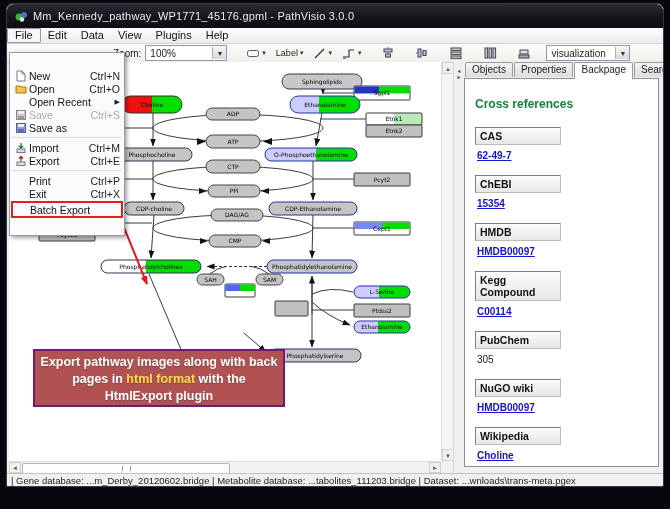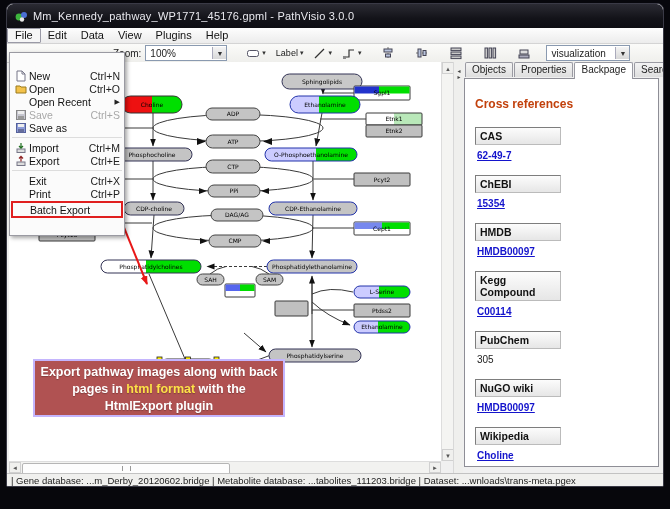--- a/index.html
+++ b/index.html
@@ -34,41 +34,41 @@
   #hthumb{position:absolute;left:13px;top:1px;width:206px;height:10px;background:#fdfdfd;border:1px solid #b5b5b5;border-radius:2px;}
   #hthumb i{position:absolute;left:50%;top:2px;width:7px;height:5px;margin-left:-4px;border-left:1px solid #999;border-right:1px solid #999;}
   #splitter{position:absolute;left:446px;top:58px;width:10px;height:411px;background:#efefed;border-left:1px solid #d8d8d8;border-right:1px solid #c8c8c8;}
   #splitter .sp{font-size:5px;color:#444;text-align:center;display:block;line-height:6px;}
   
   #rightpanel{position:absolute;left:456px;top:58px;width:200px;height:411px;background:#f0f0f0;}
   #tabs{display:flex;height:16px;font-size:10px;color:#222;padding-left:2px;}
   .tab{border:1px solid #9a9aa2;border-bottom:none;background:linear-gradient(#f4f4f4,#dedede);padding:1px 6px 0 6px;margin-right:1px;border-radius:2px 2px 0 0;height:15px;box-sizing:border-box;}
   .tab.active{background:#fff;font-weight:normal;position:relative;z-index:2;height:17px;}
   #rp-content{position:absolute;left:1px;top:16px;right:4px;bottom:6px;background:#fff;border:1px solid #8e8e96;padding:4px 10px;overflow:hidden;}
-  #xref-title{color:#c2410c;font-weight:bold;font-size:12px;margin:14px 0 16px 0;}
+  #xref-title{color:#15803d;font-weight:bold;font-size:12px;margin:14px 0 16px 0;}
   .xref{margin-bottom:12px;}
   .xref-head{width:86px;box-sizing:border-box;border:1px solid #7d7d7d;border-right-color:#bbb;border-bottom-color:#bbb;background:linear-gradient(#fcfcfc,#e6e6e6);font-weight:bold;font-size:10.5px;padding:2px 4px;color:#111;}
   .xref-val{display:inline-block;margin:5px 0 0 2px;font-size:10px;font-weight:bold;}
   a.xref-val{color:#1414cc;}
   span.xref-val{color:#222;font-weight:normal;}
   
   #statusbar{position:absolute;left:0;top:469px;width:100%;height:13px;background:#f0f0ee;border-top:1px solid #c2c2c2;font-size:9.5px;color:#222;line-height:13px;padding-left:4px;box-sizing:border-box;white-space:nowrap;}
   
   #filemenu{position:absolute;left:2px;top:48px;width:114px;background:#fbfbfb;border:1px solid #9a9aa2;box-shadow:2px 2px 4px rgba(0,0,0,.35);z-index:50;padding:16px 0;}
   .mi{display:flex;align-items:center;height:13px;font-size:10.5px;color:#111;padding:0 4px 0 2px;}
   .mi .mic{width:17px;height:12px;display:flex;align-items:center;justify-content:center;}
   .mi .mic svg{display:block;}
   .mi .mil{flex:0 0 auto;}
   .mi .mis{margin-left:auto;color:#222;}
   .mi.disabled .mil,.mi.disabled .mis{color:#a8a8a8;}
   .mi .subar{margin-left:auto;font-size:7px;color:#222;}
   .msep{height:1px;background:#ddd;margin:3px 2px;}
   .mi.hl{border:2px solid #e01f1f;height:13px;margin:1px 1px;padding:0 2px 0 0;}
   
-  #annotation{position:absolute;left:24px;top:287px;width:252px;height:58px;background:#b05252;border:2px solid #c4b5fd;z-index:30;color:#fff;font-weight:bold;font-size:12.5px;text-align:center;line-height:1.35;padding-top:3px;box-sizing:border-box;text-shadow:0 1px 1px rgba(0,0,0,.25);margin-top:10px;}
+  #annotation{position:absolute;left:24px;top:287px;width:252px;height:58px;background:#b05252;border:2px solid #701a75;z-index:30;color:#fff;font-weight:bold;font-size:12.5px;text-align:center;line-height:1.35;padding-top:3px;box-sizing:border-box;text-shadow:0 1px 1px rgba(0,0,0,.25);}
   #annotation .green{color:#fde047;}
   #redarrow{position:absolute;left:0;top:0;z-index:40;pointer-events:none;}
 </style>
 </head>
 <body>
 
 <div id="window">
 
   <div id="titlebar">
     <svg class="appicon" viewBox="0 0 13 13">
@@ -524,27 +524,27 @@
             <rect x="2" y="7" width="8" height="3.5" fill="#ddd" stroke="#778"></rect>
             <path d="M6 6.5V1.5 M4 3.5l2-2.2 2 2.2" fill="none" stroke="#8e2222" stroke-width="1.2"></path>
           </svg>
         </span>
         <span class="mil">Export</span>
         <span class="mis">Ctrl+E</span>
       </div>
       <div class="msep"></div>
       <div class="mi">
         <span class="mic"></span>
+        <span class="mil">Print</span>
+        <span class="mis">Ctrl+P</span>
+      </div>
+      <div class="mi">
+        <span class="mic"></span>
         <span class="mil">Exit</span>
         <span class="mis">Ctrl+X</span>
-      </div>
-      <div class="mi">
-        <span class="mic"></span>
-        <span class="mil">Print</span>
-        <span class="mis">Ctrl+P</span>
       </div>
       <div class="mi hl">
         <span class="mic"></span>
         <span class="mil">Batch Export</span>
         <span class="mis"></span>
       </div>
     </div>
 
   <svg id="redarrow" width="656" height="482">
     <defs>

